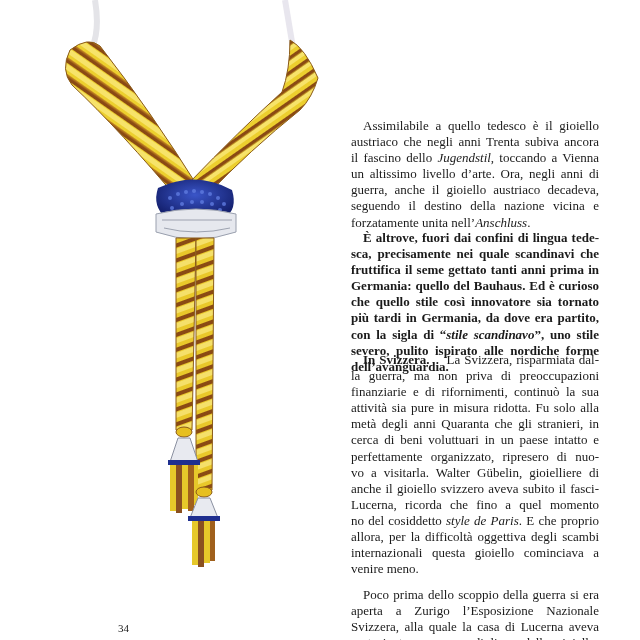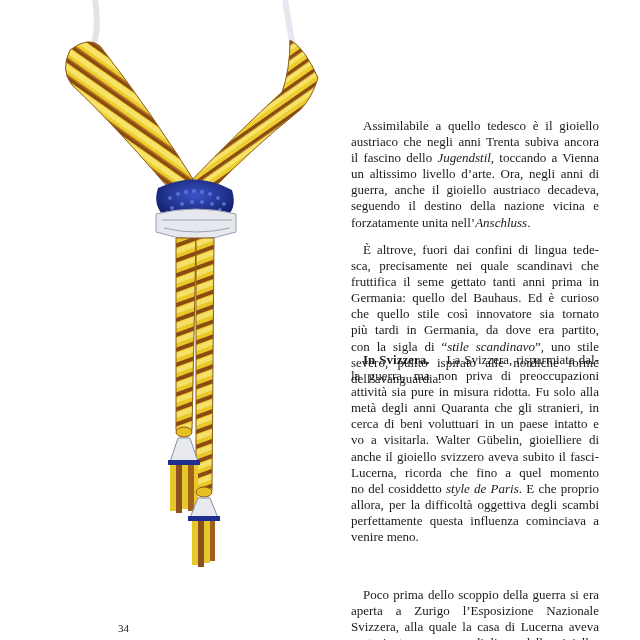--- a/index.html
+++ b/index.html
@@ -102,46 +102,48 @@
   <p class="para" id="p1">
       <span class="line indent">Assimilabile a quello tedesco è il gioiello</span>
       <span class="line">austriaco che negli anni Trenta subiva ancora</span>
       <span class="line"><span>il fascino dello </span><span class="i">Jugendstil</span><span>, toccando a Vienna</span></span>
       <span class="line">un altissimo livello d’arte. Ora, negli anni di</span>
       <span class="line">guerra, anche il gioiello austriaco decadeva,</span>
       <span class="line">seguendo il destino della nazione vicina e</span>
       <span class="line last"><span>forzatamente unita nell’</span><span class="i">Anschluss</span><span>.</span></span>
     </p>
 </div>
-<div class="text-col" style="top:242px;">
+<div class="text-col" style="top:230px;font-weight:bold;">
   <p class="para" id="p2">
       <span class="line indent">È altrove, fuori dai confini di lingua tede-</span>
       <span class="line">sca, precisamente nei quale scandinavi che</span>
       <span class="line">fruttifica il seme gettato tanti anni prima in</span>
       <span class="line">Germania: quello del Bauhaus. Ed è curioso</span>
       <span class="line">che quello stile così innovatore sia tornato</span>
       <span class="line">più tardi in Germania, da dove era partito,</span>
       <span class="line"><span>con la sigla di “</span><span class="i">stile scandinavo</span><span>”, uno stile</span></span>
       <span class="line">severo, pulito ispirato alle nordiche forme</span>
       <span class="line last">dell’avanguardia.</span>
     </p>
 </div>
 <div class="text-col" style="top:352px;">
   <p class="para" id="p3">
       <span class="line indent"><span class="b">In Svizzera.  </span>La Svizzera, risparmiata dal-</span>
       <span class="line">la guerra, ma non priva di preoccupazioni</span>
+      <span class="line">finanziarie e di rifornimenti, continuò la sua</span>
       <span class="line">attività sia pure in misura ridotta. Fu solo alla</span>
       <span class="line">metà degli anni Quaranta che gli stranieri, in</span>
       <span class="line">cerca di beni voluttuari in un paese intatto e</span>
+      <span class="line">perfettamente organizzato, ripresero di nuo-</span>
       <span class="line">vo a visitarla. Walter Gübelin, gioielliere di</span>
       <span class="line">anche il gioiello svizzero aveva subito il fasci-</span>
       <span class="line">Lucerna, ricorda che fino a quel momento</span>
       <span class="line"><span>no del cosiddetto </span><span class="i">style de Paris</span><span>. E che proprio</span></span>
       <span class="line">allora, per la difficoltà oggettiva degli scambi</span>
-      <span class="line">perfettamente questa influenza cominciava a</span>
+      <span class="line">internazionali questa gioiello cominciava a</span>
       <span class="line last">venire meno.</span>
     </p>
 </div>
 <div class="text-col" style="top:587px;">
   <p class="para" id="p4">
       <span class="line indent">Poco prima dello scoppio della guerra si era</span>
       <span class="line">aperta a Zurigo l’Esposizione Nazionale</span>
       <span class="line">Svizzera, alla quale la casa di Lucerna aveva</span>
       <span class="line">partecipato con un padiglione della gioielle-</span>
     </p>

